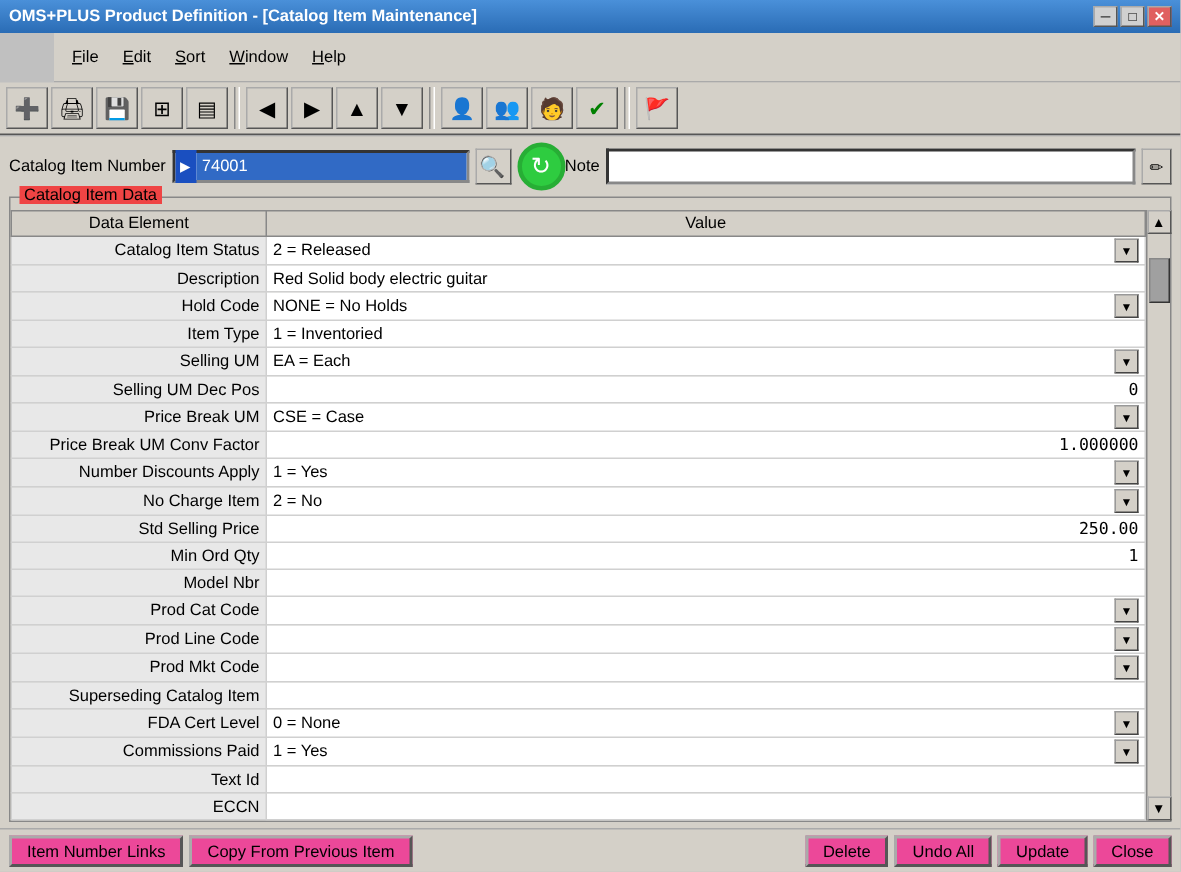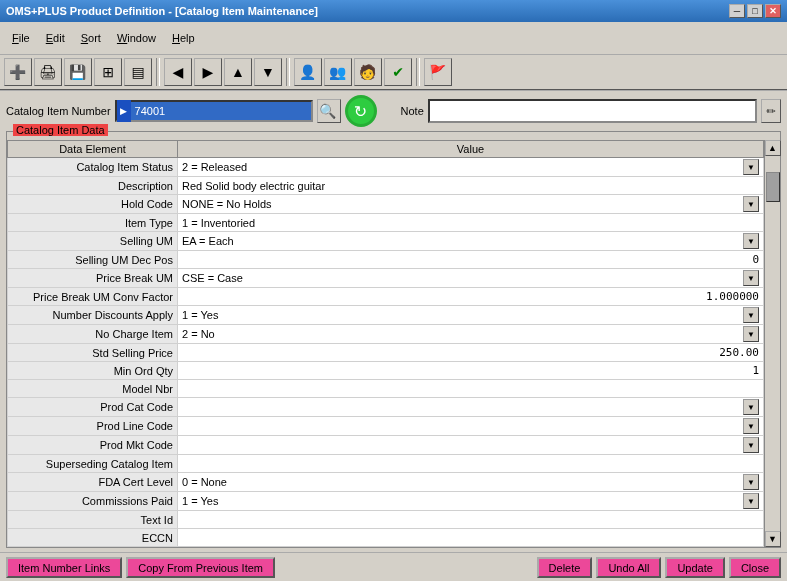--- a/index.html
+++ b/index.html
@@ -28,20 +28,21 @@
     }
 
     
     .menu-bar {
       background: #d4d0c8;
       border-bottom: 1px solid #aaa;
       height: 20px;
       display: flex;
       align-items: center;
       padding: 16px 4px;
+      margin-left: 36px;
     }
     .menu-item {
       padding: 2px 8px;
       cursor: pointer;
       font-size: 11px;
     }
     .menu-item u { text-decoration: underline; }
 
     
     .toolbar {
@@ -245,21 +246,21 @@
   <div class="toolbar-btn">👤</div>
   <div class="toolbar-btn">👥</div>
   <div class="toolbar-btn">🧑</div>
   <div class="toolbar-btn" style="color:green;">✔</div>
   <div class="toolbar-separator"></div>
   <div class="toolbar-btn">🚩</div>
 </div>
 
 <div class="main-content">
 
-  <div style="display:flex; align-items:center; margin-bottom:4px; gap:24px;">
+  <div style="display:flex; align-items:center; margin-bottom:4px; gap:0;">
     <div style="display:flex;align-items:center;gap:4px;">
       <span style="font-size:11px;">Catalog Item Number</span>
       <div style="display:flex;align-items:center;background:white;border:2px inset #888;height:22px;">
         <div style="background:#1a4fc0;color:white;width:14px;height:22px;display:flex;align-items:center;justify-content:center;font-size:9px;">▶</div>
         <input type="text" class="catalog-num-input" style="background: rgb(49, 106, 197); color: white; border: none; outline: none; width: 180px; height: 18px; padding: 0px 4px; font-size: 11px;" value="74001">
       </div>
       <div class="search-btn">🔍</div>
       <div class="refresh-btn">↻</div>
     </div>
     <div style="display:flex;align-items:center;gap:4px;flex:1;">

